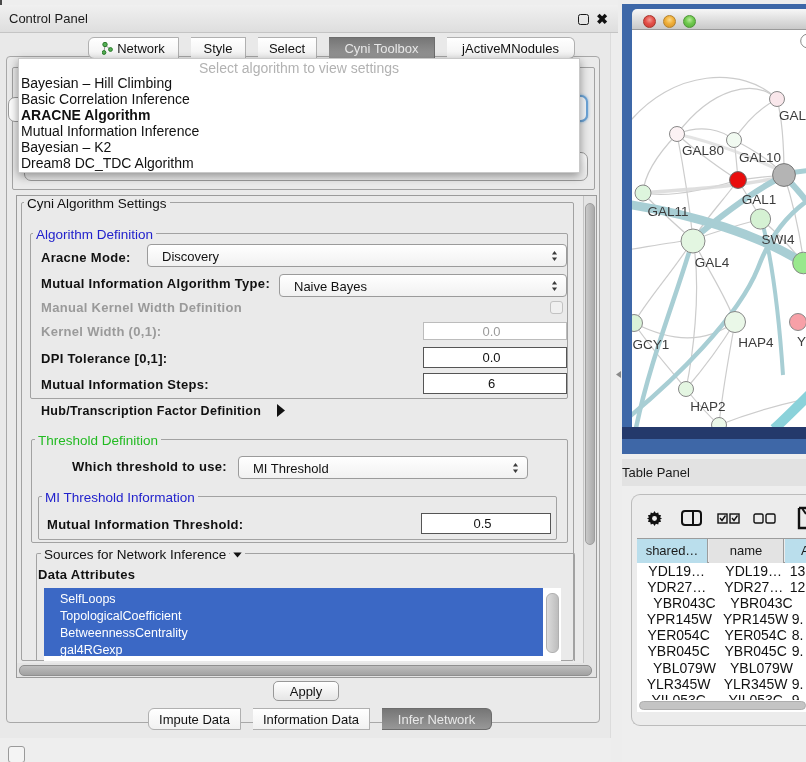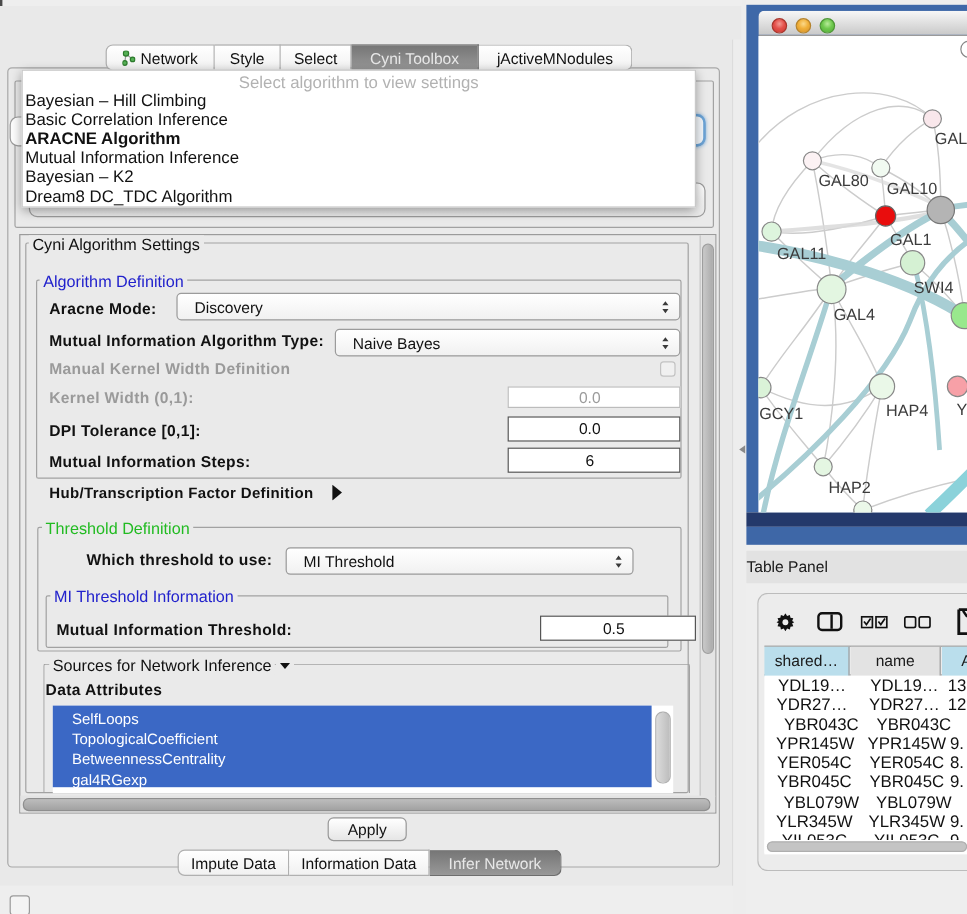--- a/index.html
+++ b/index.html
@@ -14,21 +14,21 @@
   font-size:13px; color:#1a1a1a; line-height:28px; }
 #cp-title span.t { position:absolute; left:9px; }
 .btn-float { position:absolute; left:578px; top:9px; width:11px; height:11px;
   border:1.5px solid #1a1a1a; border-radius:2.5px; }
 .btn-close { position:absolute; left:594px; top:0px; width:16px; height:28px;
   font-weight:bold; font-size:14px; color:#111; text-align:center; line-height:28px; }
 
 #pane { position:absolute; left:6px; top:51px; width:594px; height:667px;
   border:1px solid #a8a8a8; border-radius:4px; background:#eaeaea; }
 
-.tabs { position:absolute; display:flex; height:28px; }
+.tabs { position:absolute; display:flex; height:28px;gap:12px; }
 .tab { height:22px; padding:0; display:flex; align-items:center; justify-content:center; background:linear-gradient(#ffffff,#f1f1f1); border:1px solid #b0b0b0;
   border-left:none; font-size:13px; color:#111; text-align:center; white-space:nowrap; }
 .tab.first { border-left:1px solid #b0b0b0; border-radius:6px 0 0 6px; }
 .tab.last { border-radius:0 6px 6px 0; }
 .tab.sel { background:linear-gradient(#767676,#989898); color:#e8e8e8; border-color:#6d6d6d; }
 #toptabs { left:88px; top:32px; }
 #bottabs { left:148px; top:703px; }
 
 .grp { position:absolute; border:1px solid #a2a2a2; border-radius:2px; }
 .grplbl { position:absolute; font-size:13.5px; color:#111; background:#eaeaea; padding:0 3px; white-space:nowrap; }
@@ -45,20 +45,25 @@
 .fld.dis { border:1px solid #bcbcbc; color:#9b9b9b; }
 .row { height:16.1px; line-height:16.1px; white-space:nowrap;text-align:center; }
 .row .c1 { display:inline-block; margin-left:7px; width:64px; }
 .row .c2 { display:inline-block; margin-left:9px; width:72px; }
 .row .c3 { display:inline-block; }
 </style>
 </head>
 <body>
 <div class="abs" style="left:0; top:0; width:2px; height:5px; background:#4a4a4a;"></div>
 <div id="cp">
+  <div id="cp-title">
+      <span class="t">Control Panel</span>
+    <span class="btn-float"></span>
+      <span class="btn-close">✖</span>
+  </div>
   <div id="pane"></div>
   <div class="tabs" id="toptabs">
     <div class="tab first" style="width:91px;"><svg width="11" height="13" viewBox="0 0 11 13" style="vertical-align:-2px;margin-right:4px">
           <path d="M3 3 L2 10 M3 3 L8 7" stroke="#9a9a9a" stroke-width="1"></path>
           <circle cx="3" cy="2.5" r="2.2" fill="#55b055" stroke="#2c7a2c"></circle>
           <circle cx="2" cy="10.5" r="1.9" fill="#55b055" stroke="#2c7a2c"></circle>
           <circle cx="8.5" cy="7.5" r="1.9" fill="#55b055" stroke="#2c7a2c"></circle>
         </svg>Network</div>
     <div class="tab" style="width:55px;">Style</div>
     <div class="tab" style="width:59px;">Select</div>
@@ -119,21 +124,21 @@
     <div class="combo" style="left:238px; top:451px; width:290px; height:23px;">
         <span>MI Threshold</span>
         <svg class="arr" viewBox="0 0 9 14">
           <path d="M4.5 0.5 L7.8 5 L1.2 5 Z M4.5 13.5 L7.8 9 L1.2 9 Z" fill="#3a3a3a"></path>
         </svg>
       </div>
 
     <div class="grp" style="left:38px; top:491px; width:519px; height:44px;"></div>
     <div class="grplbl blue" style="left:42px; top:485px;">MI Threshold Information</div>
     <div class="lbl" style="left:47px; top:512px;">Mutual Information Threshold:</div>
-    <div class="fld" style="left:421px; top:508px; width:130px; height:21px; line-height:20px;margin-left:29px;">0.5</div>
+    <div class="fld" style="left:421px; top:508px; width:130px; height:21px; line-height:20px;">0.5</div>
 
     <div class="abs" style="left:36px; top:548px; width:539px; height:108px; border:1px solid #a2a2a2; border-bottom:none; border-radius:2px 2px 0 0;"></div>
     <div class="grplbl" style="left:41px; top:542px;">Sources for Network Inference</div>
     <svg class="abs" style="left:230px; top:545px; background:#eaeaea; padding:0 3px;" width="15" height="10" viewBox="0 0 15 10">
         <path d="M0.5 1 L14.5 1 L7.5 9 Z" fill="#111"></path>
       </svg>
     <div class="lbl" style="left:38px; top:562px; font-size:13px;">Data Attributes</div>
 
     <div class="abs" style="left:44px; top:583px; width:517px; height:73px; background:#ffffff;"></div>
     <div class="abs" style="left:44px; top:583px; width:499px; height:68px; background:#3b68c5;"></div>

